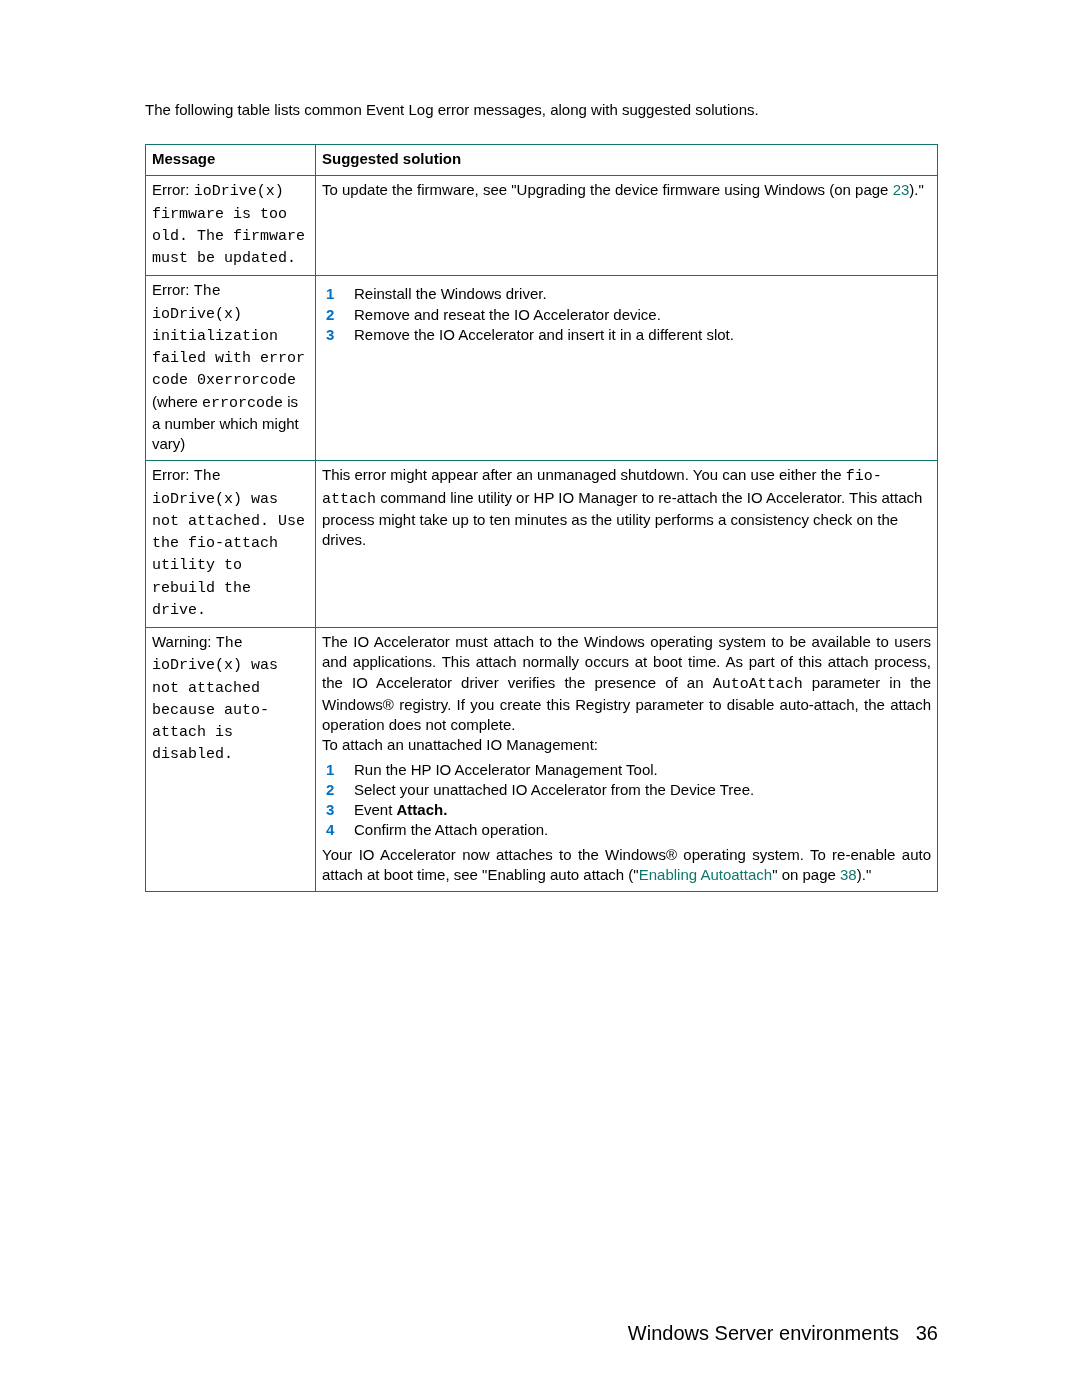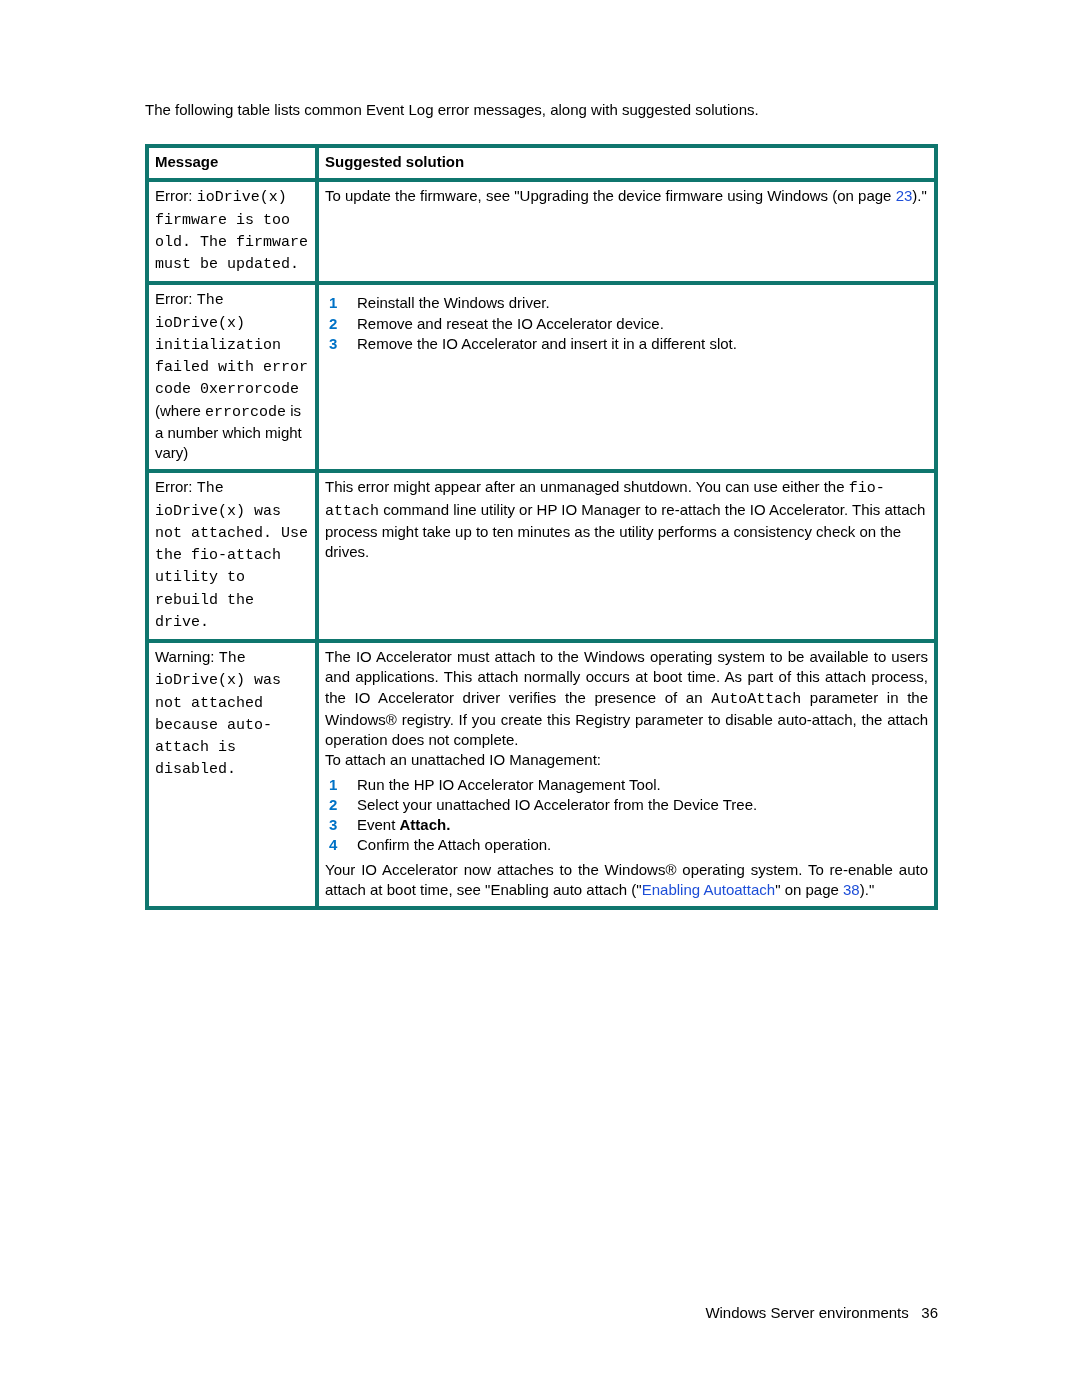--- a/index.html
+++ b/index.html
@@ -18,35 +18,35 @@
   .intro {
     font-size: 15px;
     margin-bottom: 26px;
   }
   table.errtbl {
     border-collapse: collapse;
     width: 100%;
     font-size: 15px;
   }
   table.errtbl th, table.errtbl td {
-    border: 4px solid #0f766e;
+    border: 1px solid #0f766e;
     vertical-align: top;
     padding: 4px 6px 6px 6px;
     text-align: left;
     line-height: 1.35;
   }
   table.errtbl th {
     font-weight: bold;
   }
   col.msgcol { width: 170px; }
   .mono {
     font-family: "Courier New", Courier, monospace;
   }
   .bold { font-weight: bold; }
-  .linkblue { color: #1d4ed8; }
+  .linkblue { color: #0f766e; }
   ol.steps {
     margin: 4px;
     padding-left: 0;
     list-style: none;
     counter-reset: step;
   }
   ol.steps li {
     counter-increment: step;
     padding-left: 28px;
     position: relative;
@@ -54,23 +54,23 @@
   ol.steps li::before {
     content: counter(step);
     position: absolute;
     left: 0;
     top: 0;
     color: #0072c6;
     font-weight: bold;
   }
   .footer {
     position: absolute;
-    bottom: 76px;
+    bottom: 52px;
     right: 142px;
-    font-size: 15px;
+    font-size: 20px;
   }
   .just { text-align: justify; }
 </style>
 </head>
 <body>
 
 <div class="page">
 
   <p class="intro">The following table lists common Event Log error messages, along with suggested solutions.</p>
 

